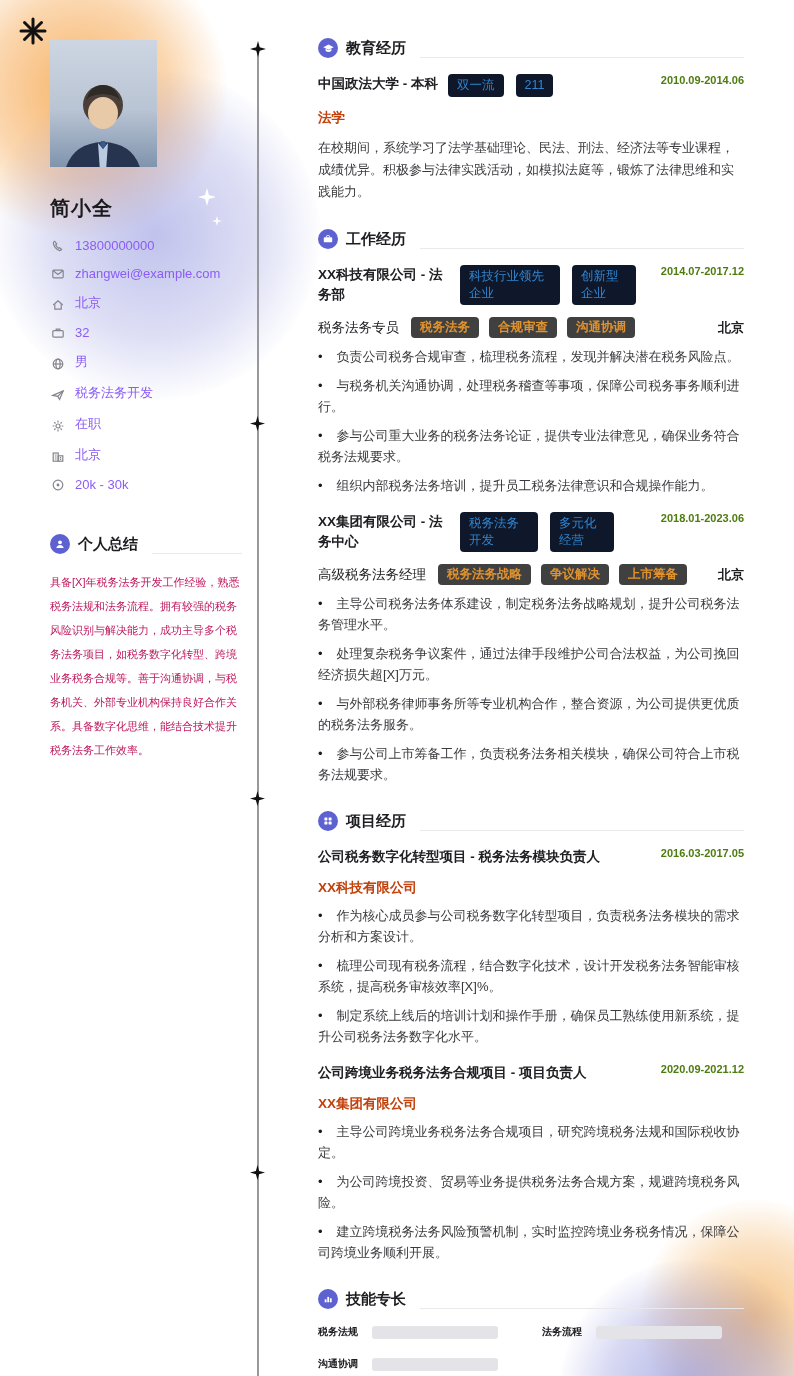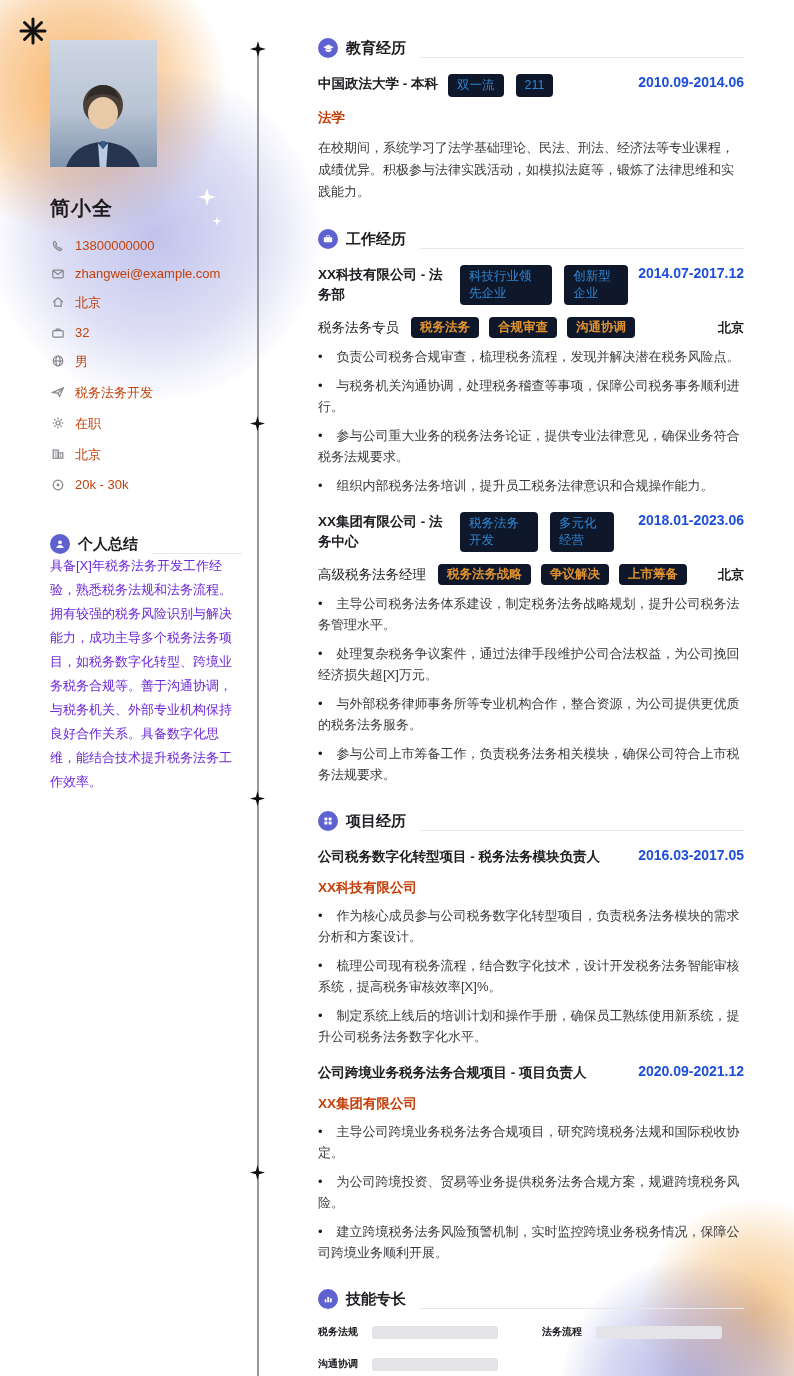--- a/index.html
+++ b/index.html
@@ -25,41 +25,41 @@
   .tl-spark { position:absolute; left:250px; }
 
   
   .sidebar { position:absolute; left:50px; top:40px; width:192px; }
   .photo { position:relative; width:107px; height:127px; background:linear-gradient(180deg,#cdd6e2 0%,#b9c4d4 55%,#8094ad 100%); overflow:hidden; }
   .photo svg { position:absolute; left:0; bottom:-4px; }
   .photo-spark { position:absolute; left:148px; top:148px; }
   .photo-spark2 { position:absolute; left:162px; top:172px; }
   .person-name { margin-top:28px; font-size:20px; font-weight:700; color:#1b1b1f; letter-spacing:1px; }
   .contact-list { margin-top:16px; }
-  .contact-item { display:flex; align-items:flex-start; gap:10px; margin-bottom:13px; font-size:13px; color:#c2410c; }
+  .contact-item { display:flex; align-items:flex-end; gap:10px; margin-bottom:13px; font-size:13px; color:#8b5cf6; }
   .contact-item .cicon { width:15px; height:15px; flex:0 0 15px; display:flex; align-items:center; justify-content:center; }
 
   .summary-section { margin-top:42px; }
   .sec-head { display:flex; align-items:flex-end; gap:8px; }
   .sec-icon { width:20px; height:20px; flex:0 0 20px; border-radius:50%; background:#5e62d1; display:flex; align-items:center; justify-content:center; }
   .sec-title { font-size:15px; font-weight:700; color:#1d1d21; white-space:nowrap; }
   .sec-rule { flex:1; height:1px; background:#e9e9ec; margin-left:6px; }
-  .summary-text { font-size:13px; line-height:24px; color:#6d28d9; }
+  .summary-text { margin-top:16px; font-size:11px; line-height:24px; color:#be185d; }
 
   
   .main { position:absolute; left:318px; top:38px; width:426px; }
   .section { margin-bottom:26px; }
   .entry { margin-top:16px; }
   .entry-row { display:flex; align-items:flex-start; }
   .entry-name { font-size:13.5px; font-weight:700; color:#202024; line-height:20px; }
   .entry-name.w130 { width:132px; flex:0 0 132px; }
   .tag-group { display:flex; gap:12px; margin-left:10px; align-items:flex-start; }
   .tag-blue { background:#0f172a; color:#2f86d1; font-size:12.5px; line-height:17px; padding:3px 9px; border-radius:4px; }
-  .tag-orange { background:#0f172a; color:#e0922f; font-size:12.5px; font-weight:700; line-height:17px; padding:2px 9px; border-radius:4px; white-space:nowrap; }
-  .entry-date { margin-left:auto; font-size:14px; font-weight:700; color:#1d4ed8; white-space:nowrap; padding-left:10px; }
+  .tag-orange { background:#404040; color:#e0922f; font-size:12.5px; font-weight:700; line-height:17px; padding:2px 9px; border-radius:4px; white-space:nowrap; }
+  .entry-date { margin-left:auto; font-size:11px; font-weight:700; color:#4d7c0f; white-space:nowrap; padding-left:10px; }
   .entry-loc { margin-left:auto; font-size:13px; font-weight:700; color:#202024; }
   .pos-row { display:flex; align-items:center; margin-top:12px; }
   .pos-name { font-size:13.5px; font-weight:400; color:#202024; }
   .pos-tags { display:flex; gap:10px; margin-left:12px; }
   .major { margin-top:12px; font-size:13.5px; font-weight:600; color:#c2410c; }
   .desc { margin-top:10px; font-size:13px; line-height:22px; color:#3a3a3e; }
   ul.bullets { list-style:none; margin-top:8px; }
   ul.bullets li { font-size:13px; line-height:21px; color:#3a3a3e; margin-bottom:8px; }
   ul.bullets li::before { content:"•"; font-size:13px; color:#1c1c1c; margin-right:14px; }
 

